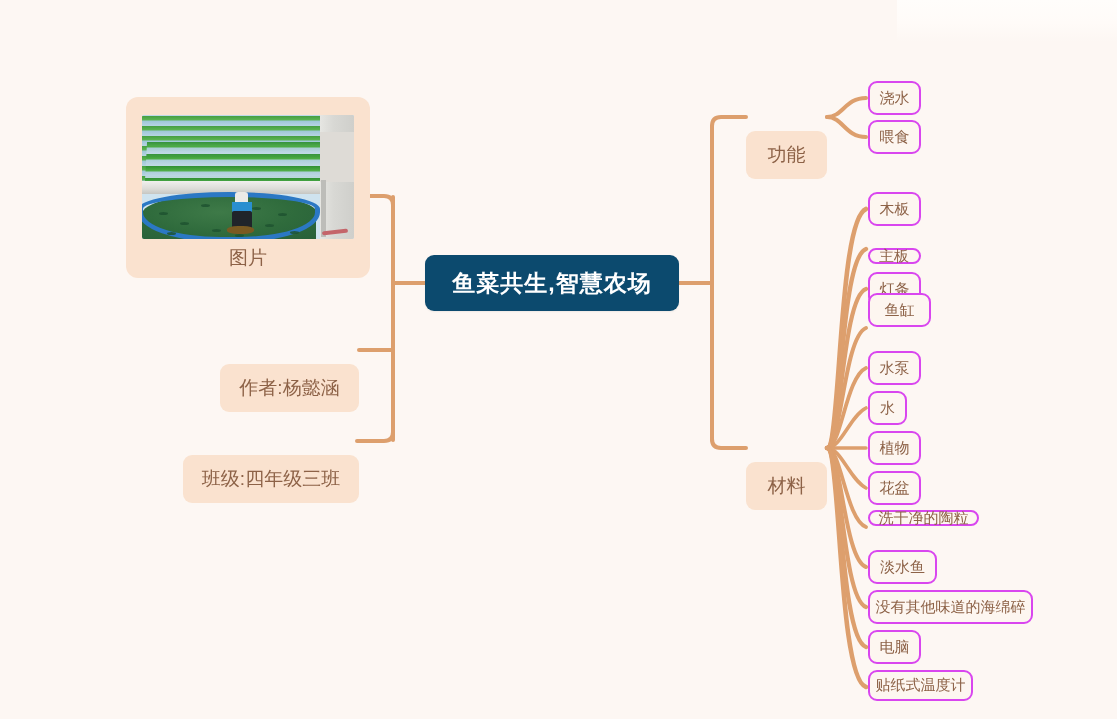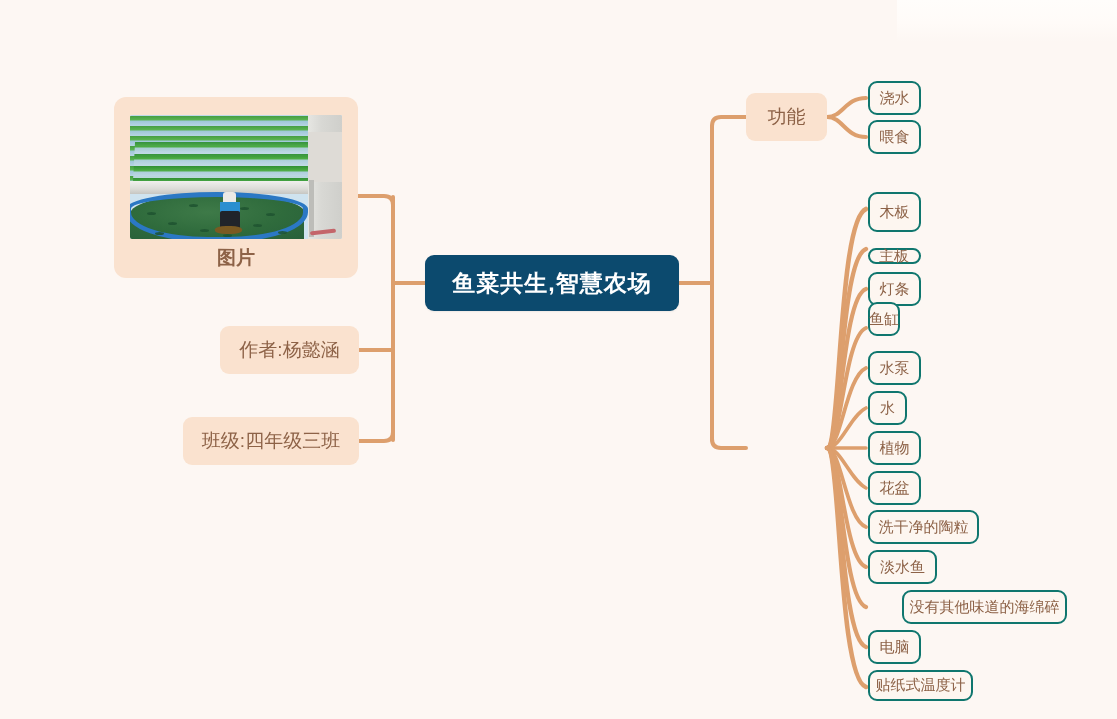--- a/index.html
+++ b/index.html
@@ -58,27 +58,28 @@
     letter-spacing: 1px;
     box-shadow: 0 1px 2px rgba(0,0,0,0.06);
   }
 
   
   .node-l1 {
     background: #fae2cf;
     color: #8d6247;
     border-radius: 9px;
     font-size: 19px;
+    margin-top: 38px;
   }
 
   
   .node-leaf {
     background: #fdf6f0;
     color: #8d6247;
-    border: 2px solid #0f766e;
+    border: 2px solid #d946ef;
     border-radius: 9px;
     font-size: 15px;
     padding: 0 10px;
   }
 
   
   .node-image {
     background: #fae2cf;
     border-radius: 12px;
     flex-direction: column;
@@ -225,21 +226,21 @@
       <path d="M 827 448 C 841 448 842 598 866 607" stroke-width="4.2"></path>
       <path d="M 827 448 C 841 448 840 638 866 647" stroke-width="4.4"></path>
       <path d="M 827 448 C 841 448 838 678 866 687" stroke-width="4.6"></path>
     </g>
   </svg>
 
   <div class="node node-root" style="left:425px; top:255px; width:254px; height:56px;">
     <span>鱼菜共生,智慧农场</span>
   </div>
 
-  <div class="node node-image" style="left:114px; top:97px; width:244px; height:181px;font-weight:bold;">
+  <div class="node node-image" style="left:126px; top:97px; width:244px; height:181px;">
     <div class="photo">
       <div class="ph-sky"></div>
       <div class="ph-rows"></div>
       <div class="ph-rows2"></div>
       <div class="ph-tray"></div>
       <div class="ph-water"></div>
       <div class="ph-rim"></div>
       <div class="ph-fish" style="left:8%;  top:78%;"></div>
       <div class="ph-fish" style="left:18%; top:86%;"></div>
       <div class="ph-fish" style="left:28%; top:72%;"></div>
@@ -275,52 +276,55 @@
   </div>
 
   <div class="node node-leaf" style="left:868px; top:81px; width:53px; height:34px;">
     <span>浇水</span>
   </div>
 
   <div class="node node-leaf" style="left:868px; top:120px; width:53px; height:34px;">
     <span>喂食</span>
   </div>
 
-
-  <div class="node node-leaf" style="left:868px; top:192px; width:53px; height:40px;">
+  <div class="node node-l1" style="left:746px; top:424px; width:81px; height:48px;">
+    <span>材料</span>
+  </div>
+
+  <div class="node node-leaf" style="left:868px; top:192px; width:53px; height:34px;">
     <span>木板</span>
   </div>
   <div class="node node-leaf" style="left:868px; top:248px; width:53px; height:16px;justify-content:flex-end;">
     <span>主板</span>
   </div>
   <div class="node node-leaf" style="left:868px; top:272px; width:53px; height:34px;align-items:center;">
     <span>灯条</span>
   </div>
-  <div class="node node-leaf" style="left:868px; top:302px; width:32px; height:34px;">
+  <div class="node node-leaf" style="left:868px; top:293px; width:63px; height:34px;">
     <span>鱼缸</span>
   </div>
   <div class="node node-leaf" style="left:868px; top:351px; width:53px; height:34px;">
     <span>水泵</span>
   </div>
   <div class="node node-leaf" style="left:868px; top:391px; width:39px; height:34px;">
     <span>水</span>
   </div>
   <div class="node node-leaf" style="left:868px; top:431px; width:53px; height:34px;font-family:Liberation Serif, serif;">
     <span>植物</span>
   </div>
   <div class="node node-leaf" style="left:868px; top:471px; width:53px; height:34px;font-family:Liberation Serif, serif;">
     <span>花盆</span>
   </div>
-  <div class="node node-leaf" style="left:868px; top:510px; width:111px; height:34px;">
+  <div class="node node-leaf" style="left:868px; top:510px; width:111px; height:16px;">
     <span>洗干净的陶粒</span>
   </div>
   <div class="node node-leaf" style="left:868px; top:550px; width:69px; height:34px;">
     <span>淡水鱼</span>
   </div>
-  <div class="node node-leaf" style="left:868px; top:590px; width:165px; height:34px;margin-left:34px;">
+  <div class="node node-leaf" style="left:868px; top:590px; width:165px; height:34px;">
     <span>没有其他味道的海绵碎</span>
   </div>
   <div class="node node-leaf" style="left:868px; top:630px; width:53px; height:34px;">
     <span>电脑</span>
   </div>
   <div class="node node-leaf" style="left:868px; top:670px; width:105px; height:31px;">
     <span>贴纸式温度计</span>
   </div>
 
 </div>

